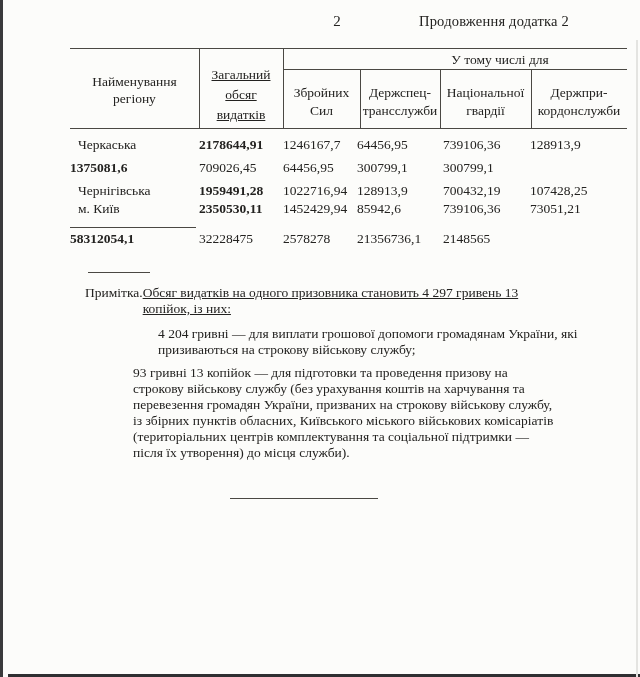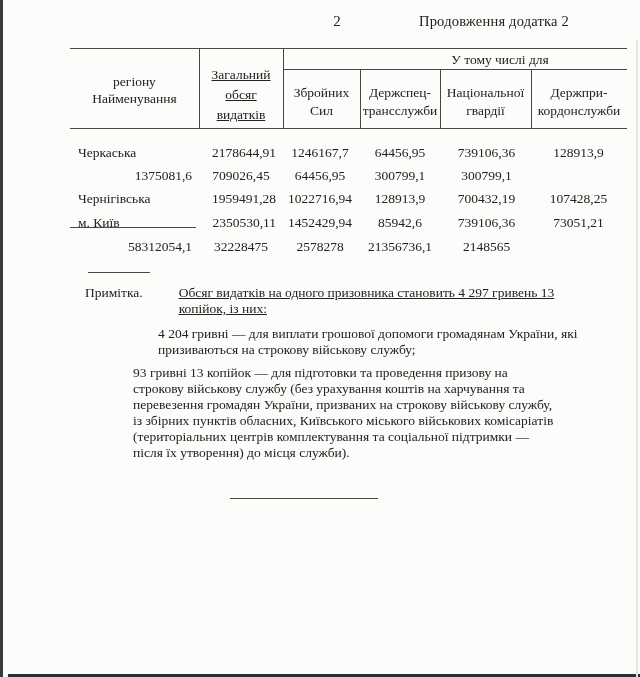--- a/index.html
+++ b/index.html
@@ -33,30 +33,30 @@
   .h-region{left:70px;top:73px;width:129px;}
   .h-total{left:199px;top:65px;width:84px;line-height:20px;text-decoration:underline;}
   .h-armed{left:283px;top:84px;width:77px;line-height:18px;}
   .h-transport{left:360px;top:84px;width:80px;line-height:18px;}
   .h-guard{left:440px;top:84px;width:91px;line-height:18px;}
   .h-border{left:531px;top:84px;width:96px;line-height:18px;}
   
   .trow{
     position:absolute;left:70px;width:557px;display:grid;
     grid-template-columns:129px 84px 74px 86px 87px 97px;
-    font-size:13.5px;line-height:16px;margin-top:8px;
+    font-size:13.5px;line-height:16px;
   }
   .c{white-space:nowrap;}
   .c.region{text-align:left;padding-left:8px;}
-  .c.total{text-align:right;padding-right:7px;}
-  .c.num{text-align:center;}
+  .c.total{text-align:left;padding-right:7px;font-weight:bold;}
+  .c.num{}
   
   .note-rule{left:88px;top:272px;width:62px;}
   .note{position:absolute;left:85px;top:285px;width:515px;font-size:13.5px;line-height:16px;}
-  .note-first{display:flex;gap:36px;}
+  .note-first{display:flex;}
   .note-label{flex:0 0 57px;}
   .note-intro{width:400px;text-decoration:underline;}
   .note-item{margin-left:73px;width:426px;}
   .note-item.first{margin-top:9px;}
   .note-item.second{margin-top:7px;margin-left:48px;}
   .end-rule{left:230px;top:498px;width:148px;}
 </style>
 </head>
 <body>
 
@@ -75,22 +75,22 @@
   <div class="hline l-kyiv"></div>
   <div class="vline v1"></div>
   <div class="vline v2"></div>
   <div class="vline v3"></div>
   <div class="vline v4"></div>
   <div class="vline v5"></div>
 
   <div class="hcell h-group">У тому числі для</div>
 
   <div class="hcell h-region">
+    <div>Найменування</div>
     <div>регіону</div>
-    <div>Найменування</div>
   </div>
 
   <div class="hcell h-total">
     <div>Загальний</div>
     <div>обсяг</div>
     <div>видатків</div>
   </div>
 
   <div class="hcell h-armed">
     <div>Збройних</div>
@@ -131,21 +131,21 @@
 
   <div class="trow" style="top:183px">
     <span class="c region">Чернігівська</span>
     <span class="c total">1959491,28</span>
     <span class="c num">1022716,94</span>
     <span class="c num">128913,9</span>
     <span class="c num">700432,19</span>
     <span class="c num">107428,25</span>
   </div>
 
-  <div class="trow" style="top:207px">
+  <div class="trow" style="top:201px">
     <span class="c region">м. Київ</span>
     <span class="c total">2350530,11</span>
     <span class="c num">1452429,94</span>
     <span class="c num">85942,6</span>
     <span class="c num">739106,36</span>
     <span class="c num">73051,21</span>
   </div>
 
   <div class="trow" style="top:231px">
     <span class="c total">58312054,1</span>

